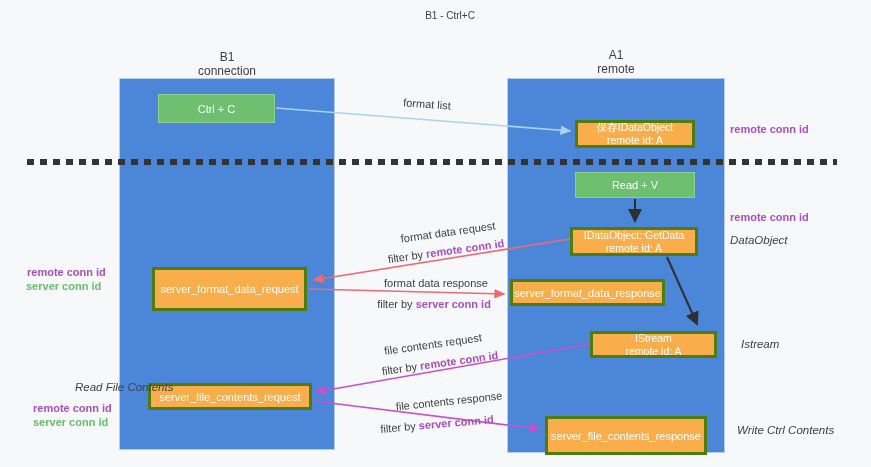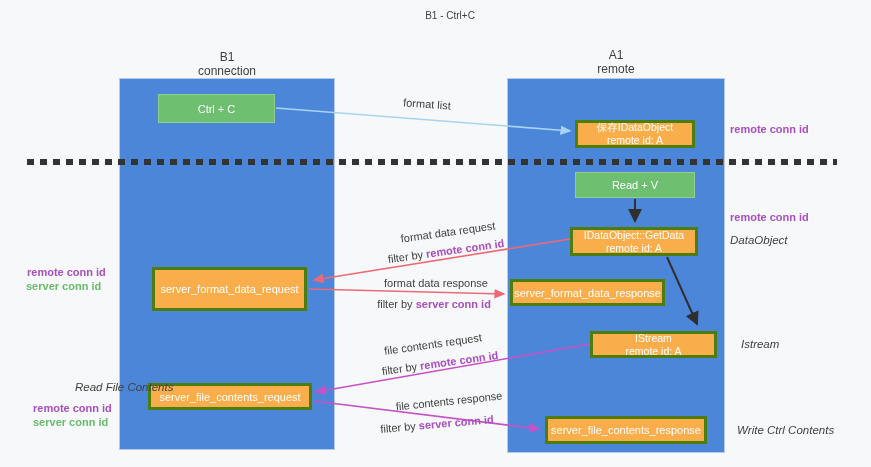--- a/index.html
+++ b/index.html
@@ -27,21 +27,21 @@
   .single{font-size:11px;}
 
   .n-ctrl-c{left:158px;top:94px;width:117px;height:29px;}
   .n-store{left:575px;top:120px;width:120px;height:28px;}
   .n-ctrl-v{left:575px;top:172px;width:120px;height:26px;}
   .n-getdata{left:570px;top:227px;width:128px;height:29px;}
   .n-fmt-req{left:152px;top:267px;width:155px;height:44px;}
   .n-fmt-res{left:510px;top:279px;width:155px;height:27px;}
   .n-istream{left:590px;top:331px;width:127px;height:27px;}
   .n-file-req{left:148px;top:383px;width:164px;height:27px;}
-  .n-file-res{left:545px;top:416px;width:162px;height:28px;}
+  .n-file-res{left:545px;top:416px;width:162px;height:39px;}
 
   svg.arrows{position:absolute;left:0;top:0;pointer-events:none;}
   .st-blue{stroke:#a9d3f2;stroke-width:1.6;}
   .st-black{stroke:#2f2f2f;stroke-width:2;}
   .st-red{stroke:#ec6a76;stroke-width:1.6;}
   .st-magenta{stroke:#c751c7;stroke-width:1.6;}
 
   .edge-label{position:absolute;white-space:nowrap;font-size:11px;color:#3f3f3f;
               transform:translate(-50%,-50%);}
   .r8{transform:translate(-50%,-50%) rotate(-8deg);}

